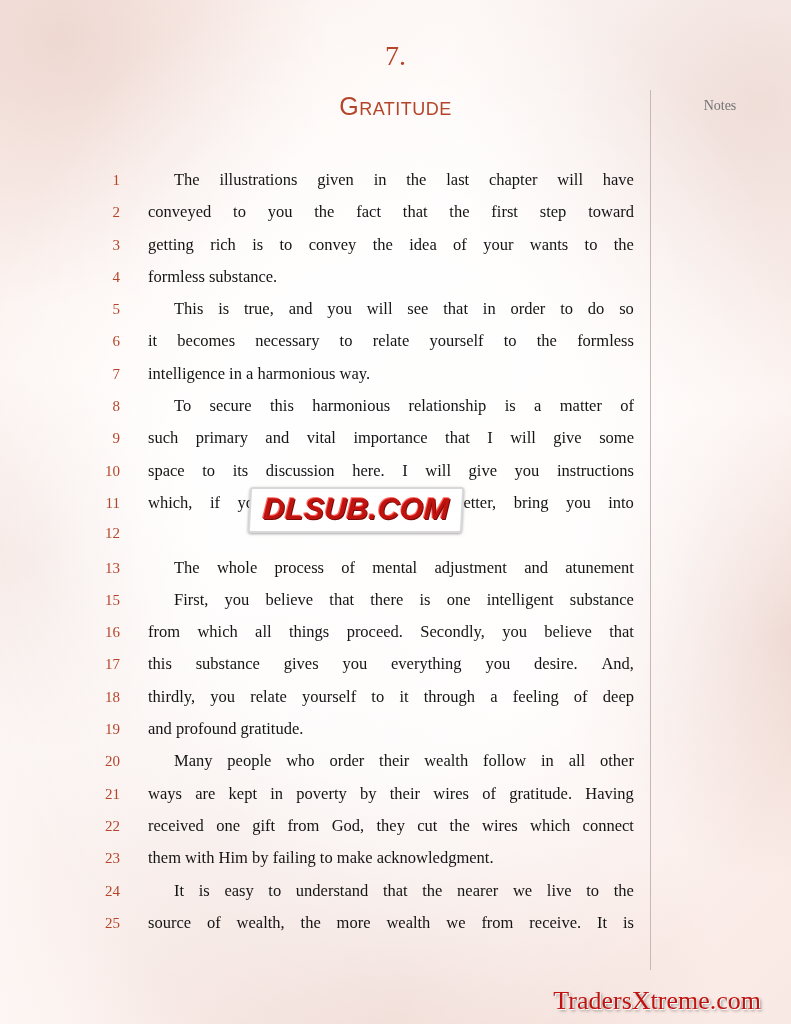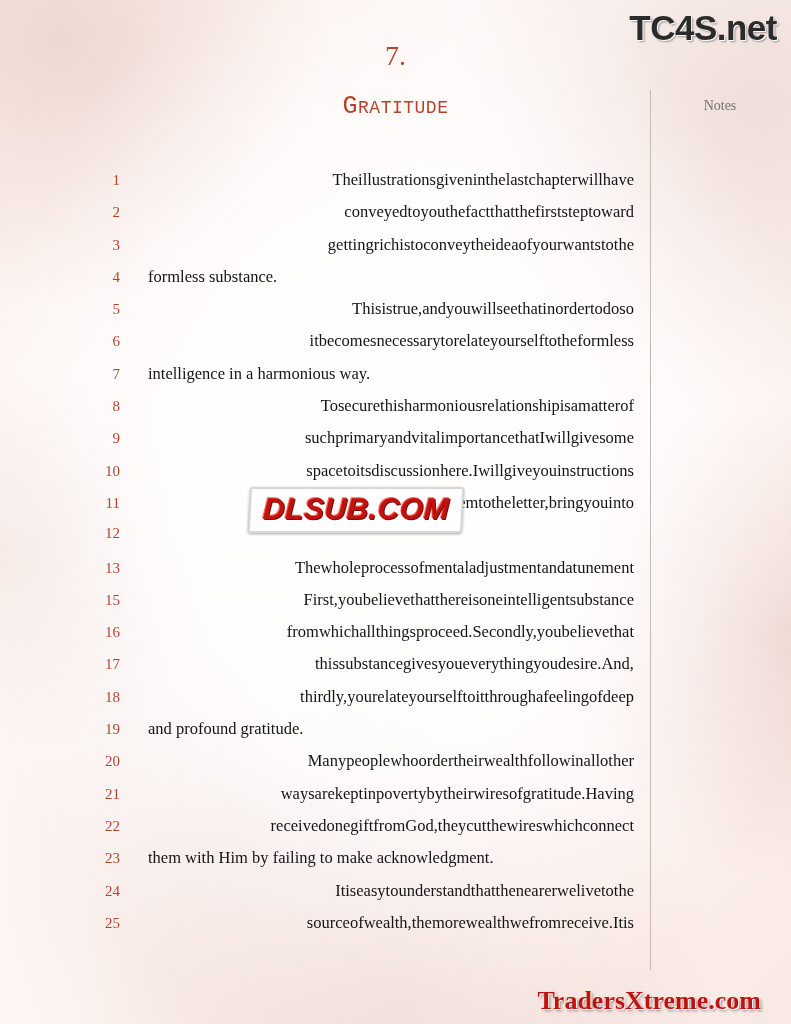--- a/index.html
+++ b/index.html
@@ -68,21 +68,21 @@
   .chapter-title {
     position: absolute;
     top: 92px;
     left: 0;
     right: 0;
     text-align: center;
     font-size: 25px;
     color: #b5452a;
     font-variant: small-caps;
     letter-spacing: 0.5px;
-    font-family: Liberation Mono, monospace;
+    font-family: Liberation Sans, sans-serif;
   }
 
   
   .notes-rule {
     position: absolute;
     left: 650px;
     top: 90px;
     width: 1px;
     height: 880px;
     background: #c9b7b2;
@@ -123,21 +123,21 @@
   .line-text {
     flex: 1 1 auto;
     font-size: 16.5px;
     color: #141414;
     white-space: nowrap;
     font-family: "Liberation Serif", serif;
   }
   
   .line-text.just {
     display: flex;
-    justify-content: flex-end;
+    justify-content: space-between;
   }
   .line-text.just > span { white-space: pre; }
   .line-text.indent { padding-left: 26px; }
   .line-text.indent.just { padding-left: 26px; }
 
   
   .wm-mid {
     position: absolute;
     left: 249px;
     top: 487px;
@@ -155,37 +155,34 @@
     letter-spacing: 0.5px;
     transform: skewX(-3deg);
   }
 
   
   .wm-bottom {
     position: absolute;
     right: 30px;
     bottom: 8px;
     font-family: "Liberation Serif", serif;
-    font-weight: bold;
+    font-weight: normal;
     font-size: 26px;
     color: #c0130f;
     text-shadow: 1px 1px 0 #ffffff, 2px 2px 3px rgba(0,0,0,0.4);
   }
 </style>
 </head>
 <body>
 
 <div class="paper-bg"></div>
 <div class="vignette"></div>
 
 <div class="page">
 
-  <div class="wm-top">
-    <span>TC4S.net</span>
-  </div>
 
   <div class="chapter-number">7.</div>
   <div class="chapter-title">Gratitude</div>
 
   <div class="notes-rule"></div>
   <div class="notes-label">Notes</div>
 
   <div class="body-block" id="body-block">
       <div class="line">
         <div class="line-no">1</div>

